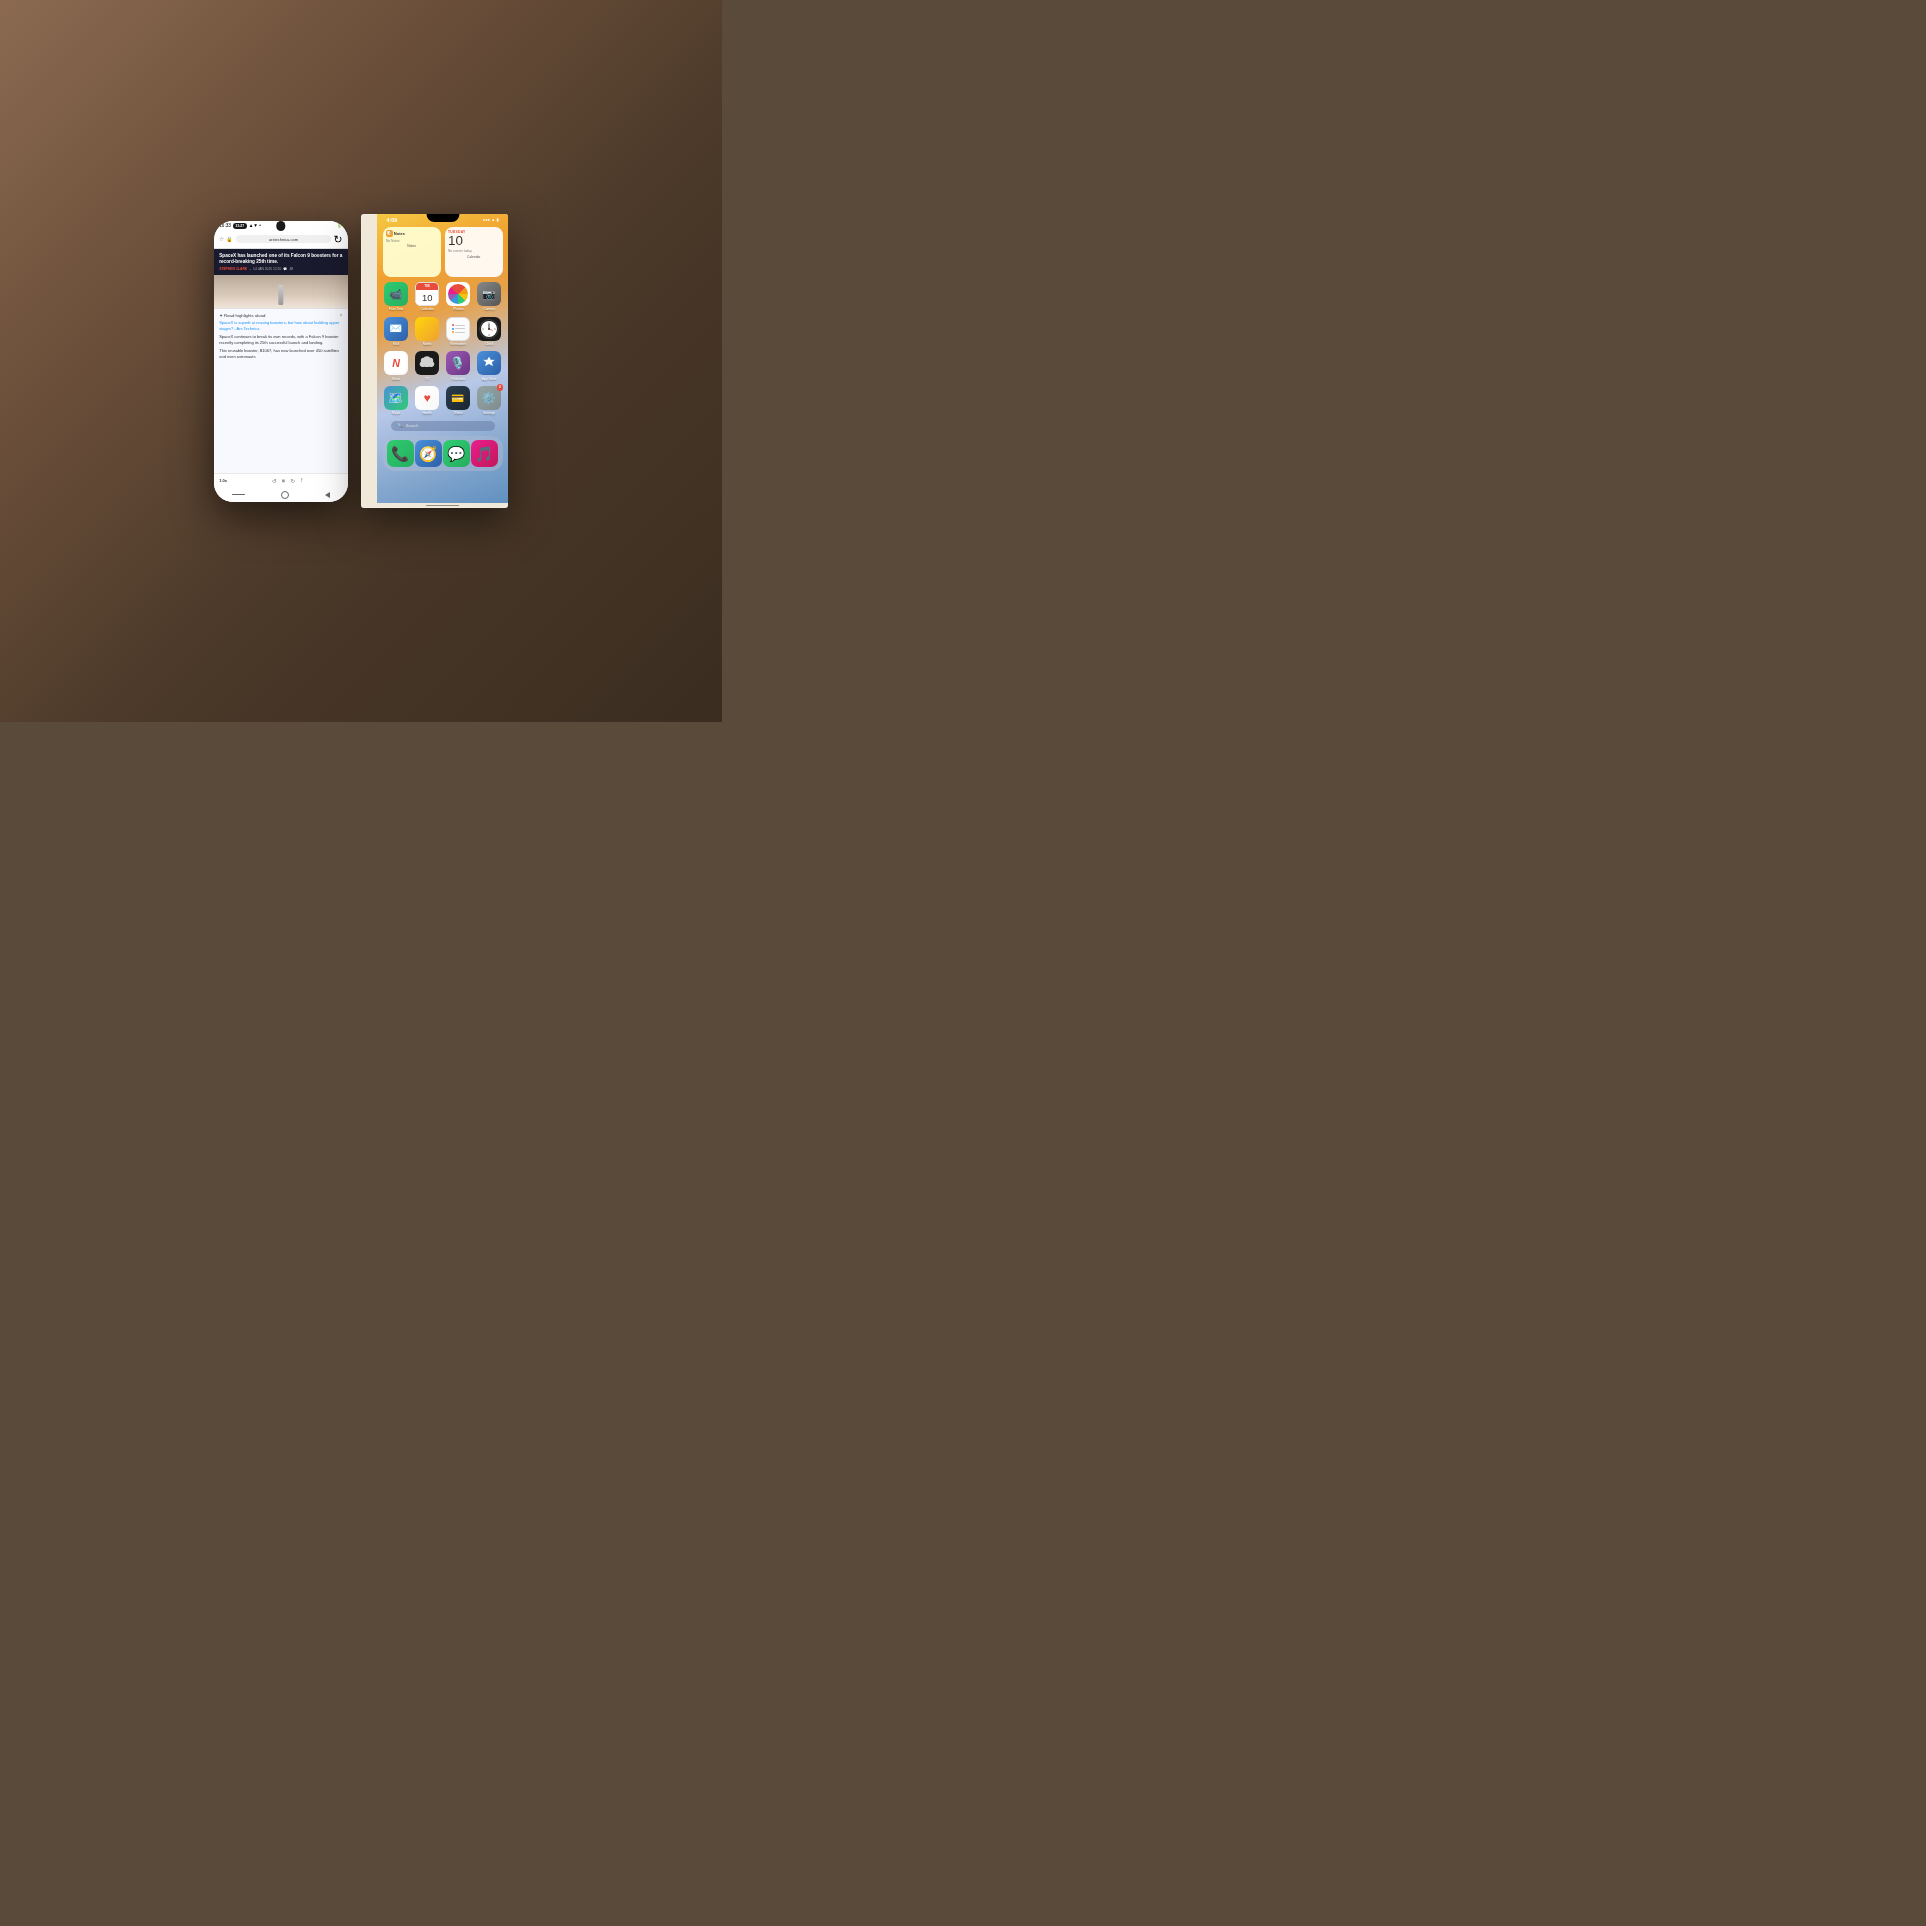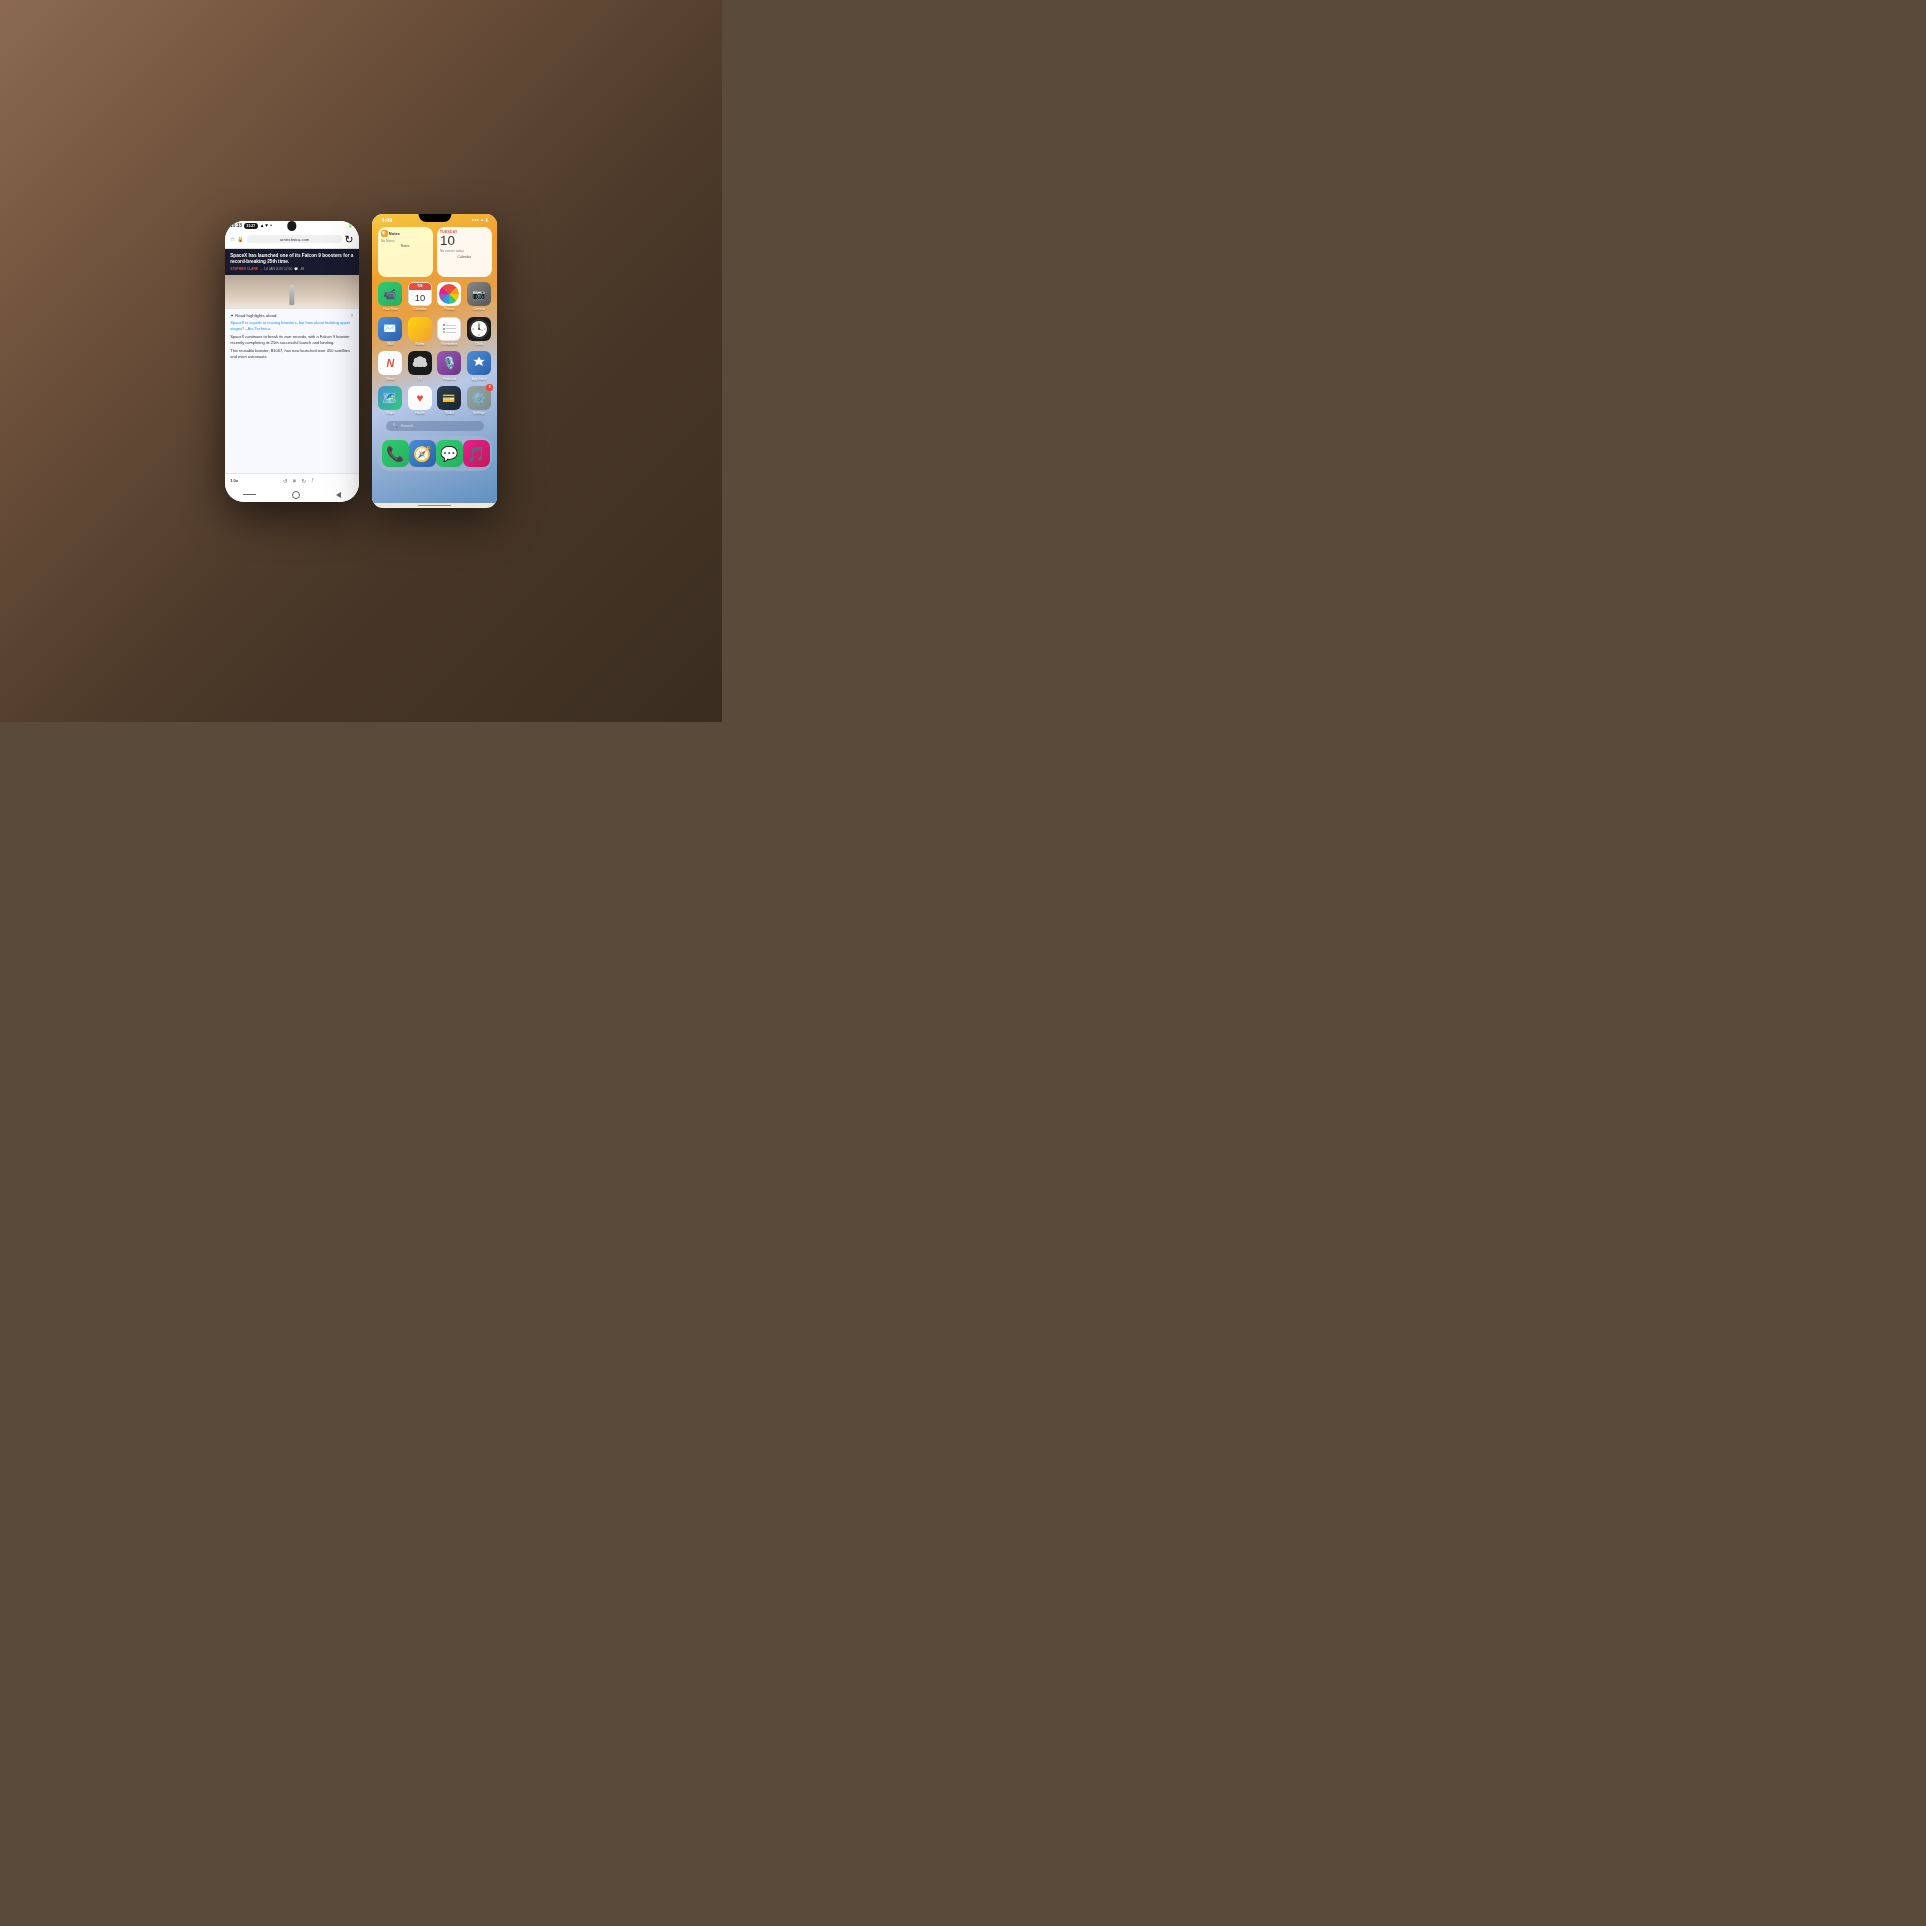--- a/index.html
+++ b/index.html
@@ -200,29 +200,30 @@
     .nav-back {
       width: 0;
       height: 0;
       border-top: 3.3px solid transparent;
       border-bottom: 3.3px solid transparent;
       border-right: 5.4px solid #666;
     }
 
     
     .iphone {
-      width: 125px;
+      width: 147px;
       height: 294px;
       background: #f0e8d8;
-      border-radius: 11px;
+      border-radius: 3px;
       position: relative;
       box-shadow: 0 13.4px 40px rgba(0,0,0,0.5), inset 0 0 0 0.7px rgba(255,255,255,0.3);
       overflow: hidden;
       display: flex;
       flex-direction: column;
+      padding-left: 16px;
     }
 
     .iphone-screen {
       flex: 1;
       background: linear-gradient(160deg, #f5c842 0%, #f0a030 20%, #e8a045 35%, #b8c8e8 60%, #8aaad0 80%, #6090c0 100%);
       display: flex;
       flex-direction: column;
       position: relative;
     }
 

